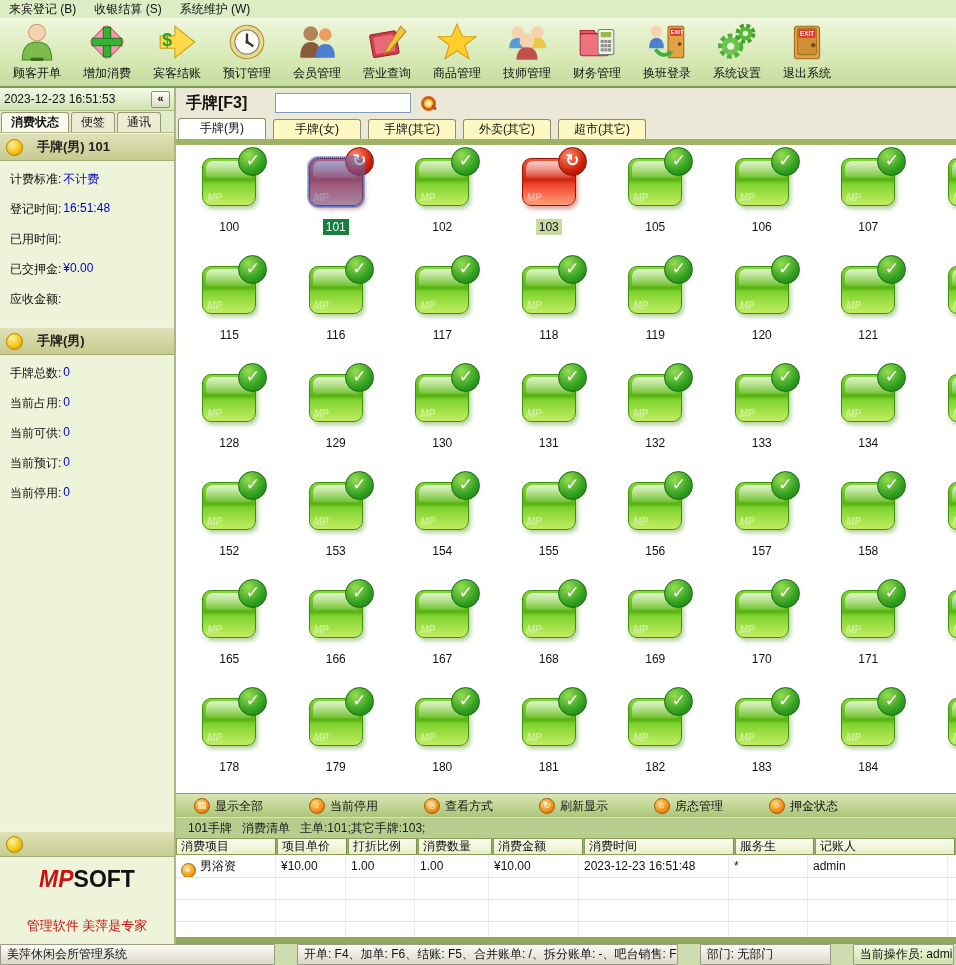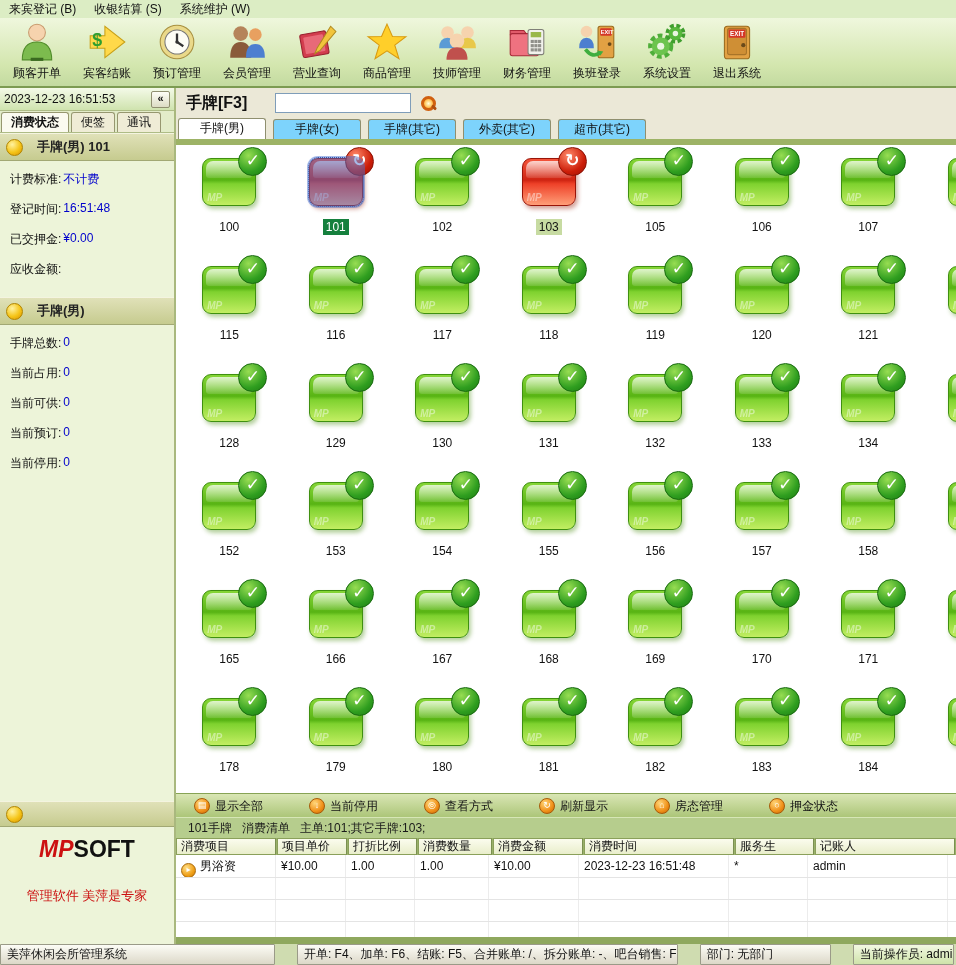--- a/index.html
+++ b/index.html
@@ -41,21 +41,21 @@
 
   
   .main{position:absolute;top:88px;left:176px;right:0;bottom:21px;background:#fff;}
   .titlebar{position:absolute;top:0;left:0;right:0;height:30px;background:#ebe8d7;display:flex;align-items:center;}
   .page-title{font-size:16px;font-weight:bold;margin-left:10px;}
   .searchbox{margin-left:28px;width:128px;height:18px;border:1px solid #7f9db9;background:#fff;font-size:12px;padding:0 3px;}
   .mag{margin-left:8px;width:18px;height:18px;position:relative;cursor:pointer;}
   .mag::before{content:"";position:absolute;left:2px;top:2px;width:9px;height:9px;border:3px solid #d06010;border-radius:50%;background:radial-gradient(#ffd,#f90);}
   .mag::after{content:"";position:absolute;left:12px;top:12px;width:6px;height:3px;background:#b05010;transform:rotate(45deg);border-radius:2px;}
   .tabstrip{position:absolute;top:30px;left:0;right:0;height:21px;background:#ebe8d7;display:flex;align-items:flex-end;padding-left:2px;}
-  .mtab{flex:0 0 auto;width:86px;text-align:center;line-height:18px;height:19px;background:#7dd3fc;border:1px solid #8f8f6f;border-bottom:none;border-radius:3px 3px 0 0;margin-right:7px;cursor:pointer;}
+  .mtab{flex:0 0 auto;width:86px;text-align:center;line-height:18px;height:19px;background:#fef9c3;border:1px solid #8f8f6f;border-bottom:none;border-radius:3px 3px 0 0;margin-right:7px;cursor:pointer;}
   .mtab.active{background:#ffffff;height:20px;}
   .greenbar{position:absolute;top:51px;left:0;right:0;height:6px;background:#9db366;}
 
   
   .grid{position:absolute;top:57px;left:0;right:0;height:648px;background:#fff;overflow:hidden;}
   .grow{height:108px;display:flex;}
   .gcell{width:106.5px;flex:0 0 auto;display:flex;flex-direction:column;align-items:center;padding-top:13px;box-sizing:border-box;cursor:pointer;}
   .card{width:52px;height:46px;border-radius:9px;position:relative;border:1px solid #3f9010;background:linear-gradient(#86d636,#58b414 46%,#7fd22f 54%,#c2ee62);box-shadow:2px 3px 4px rgba(90,150,40,.45);}
   .card::before{content:"";position:absolute;left:3px;right:3px;top:2px;height:17px;border-radius:7px 7px 3px 3px;background:linear-gradient(rgba(255,255,255,.75),rgba(255,255,255,.12));}
   .card .wm{position:absolute;left:4px;bottom:2px;font-size:10px;font-weight:bold;font-style:italic;color:rgba(255,255,255,.45);}
@@ -106,20 +106,30 @@
       <div class="tbtn">
         <span class="ticon"><svg viewBox="0 0 40 40">
             <circle cx="20" cy="11" r="8" fill="#f6d3ae" stroke="#c89a6e"></circle>
             <path d="M6 37 Q6 20 20 20 Q34 20 34 37 Z" fill="#7cbb4e" stroke="#4e8a28"></path>
             <path d="M14 35 h12 v3 h-12z" fill="#3a6a20"></path>
           </svg></span>
         <span class="tlabel">顾客开单</span>
       </div>
       <div class="tbtn">
         <span class="ticon"><svg viewBox="0 0 40 40">
+            <g transform="rotate(45 20 20)">
+              <rect x="8" y="8" width="24" height="24" rx="4" fill="#f49ab0" stroke="#c85870"></rect>
+            </g>
+            <rect x="16.5" y="6" width="7" height="28" fill="#35b335" stroke="#1d7a1d"></rect>
+            <rect x="6" y="16.5" width="28" height="7" fill="#35b335" stroke="#1d7a1d"></rect>
+          </svg></span>
+        <span class="tlabel">增加消费</span>
+      </div>
+      <div class="tbtn">
+        <span class="ticon"><svg viewBox="0 0 40 40">
             <path d="M4 14 h14 v-9 L37 20 L18 35 v-9 H4 Z" fill="#ffd94a" stroke="#c8a018"></path>
             <text x="6" y="24" font-size="17" font-weight="bold" fill="#2f9e2f">$</text>
           </svg></span>
         <span class="tlabel">宾客结账</span>
       </div>
       <div class="tbtn">
         <span class="ticon"><svg viewBox="0 0 40 40">
             <circle cx="20" cy="20" r="16" fill="#ead98a" stroke="#a89040"></circle>
             <circle cx="20" cy="20" r="11.5" fill="#fdfdf5" stroke="#777"></circle>
             <path d="M20 12 V20 L26 24" stroke="#333" stroke-width="2.2" fill="none"></path>
@@ -236,20 +246,24 @@
     <div class="sfields" id="p1fields">
         <div class="sfield">
           <span class="fl">计费标准:</span>
           <span class="fv">不计费</span>
         </div>
         <div class="sfield">
           <span class="fl">登记时间:</span>
           <span class="fv">16:51:48</span>
         </div>
         <div class="sfield">
+          <span class="fl">已用时间:</span>
+          <span class="fv"></span>
+        </div>
+        <div class="sfield">
           <span class="fl">已交押金:</span>
           <span class="fv">¥0.00</span>
         </div>
         <div class="sfield">
           <span class="fl">应收金额:</span>
           <span class="fv"></span>
         </div>
       </div>
     <div class="shead">
       <span class="ball"></span>

